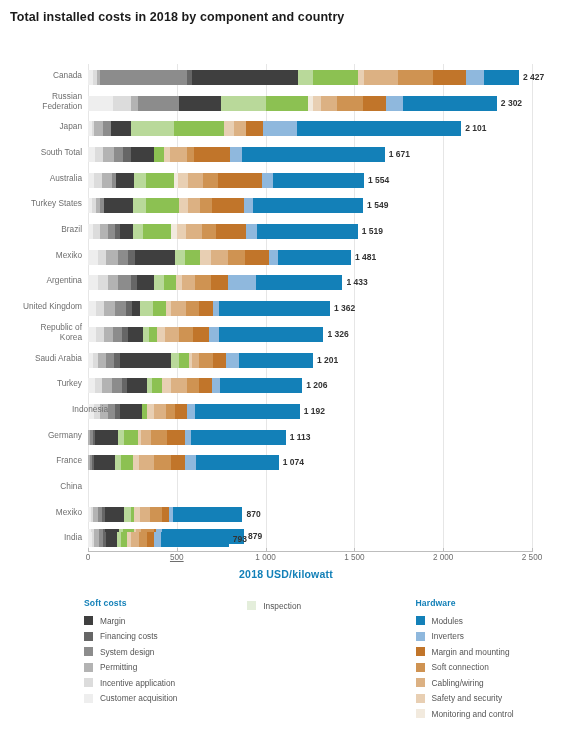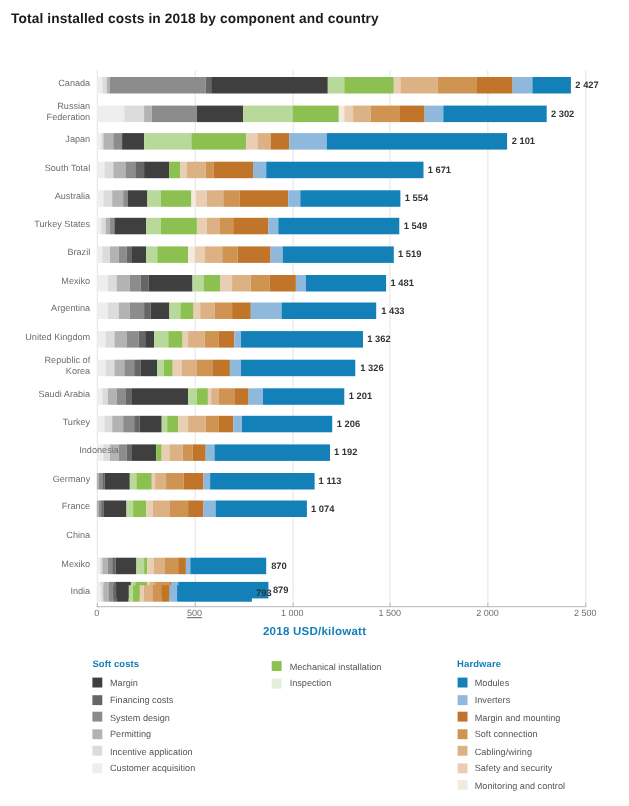--- a/index.html
+++ b/index.html
@@ -504,24 +504,20 @@
         <span class="swatch" style="background: rgb(220, 220, 220);"></span>
         <span class="legtxt">Incentive application</span>
       </div>
       <div class="legitem">
         <span class="swatch" style="background: rgb(238, 238, 238);"></span>
         <span class="legtxt">Customer acquisition</span>
       </div>
     </div>
     <div class="legcol c2">
       <div class="legitem">
-        <span class="swatch" style="background: rgb(140, 193, 82);"></span>
-        <span class="legtxt">Mechanical installation</span>
-      </div>
-      <div class="legitem">
         <span class="swatch" style="background: rgb(228, 238, 219);"></span>
         <span class="legtxt">Inspection</span>
       </div>
     </div>
     <div class="legcol c3">
       <div class="legtitle">Hardware</div>
       <div class="legitem">
         <span class="swatch" style="background: rgb(19, 128, 184);"></span>
         <span class="legtxt">Modules</span>
       </div>

